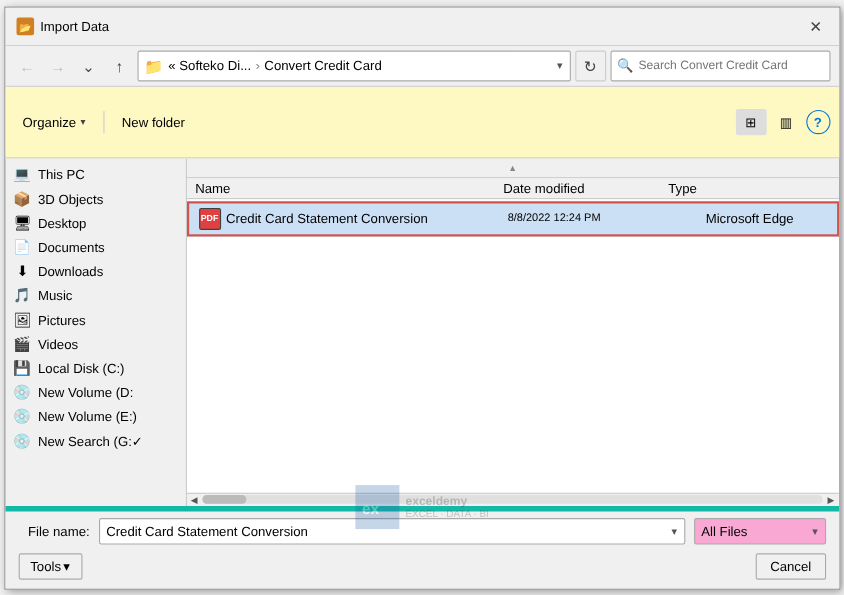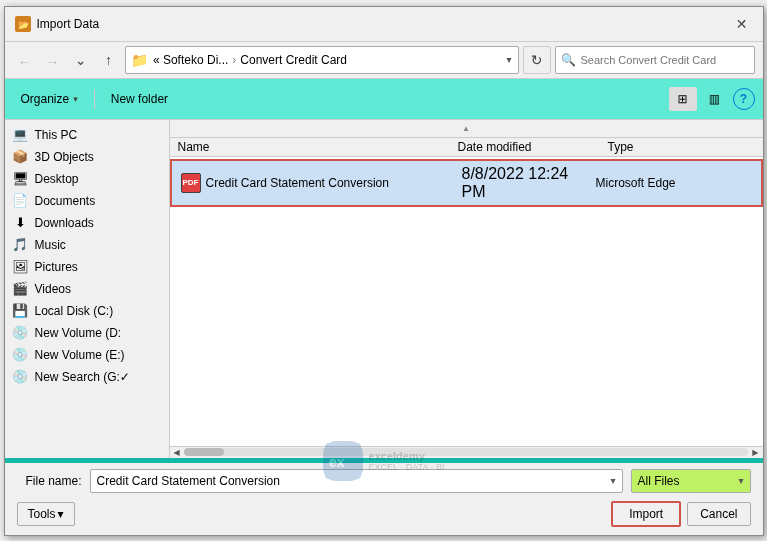--- a/index.html
+++ b/index.html
@@ -142,23 +142,23 @@
       outline: none;
       font-size: 11px;
       color: #888;
       width: 100%;
       background: transparent;
     }
 
     .toolbar {
       display: flex;
       align-items: center;
-      padding: 8px 8px;
+      padding: 20px 8px;
       border-bottom: 1px solid #ccc;
-      background: #5eead4;
+      background: #fef9c3;
       gap: 8px;
     }
     .toolbar-btn {
       display: flex;
       align-items: center;
       gap: 4px;
       padding: 3px 8px;
       border: none;
       background: none;
       cursor: pointer;
@@ -293,21 +293,21 @@
       font-weight: bold;
       width: 20px;
       height: 20px;
       border-radius: 2px;
       display: flex;
       align-items: center;
       justify-content: center;
       border: 1px solid #404040;
     }
     .file-name { width: 256px; font-size: 12px; }
-    .file-date { width: 134px; font-size: 16px; }
+    .file-date { width: 180px; font-size: 10px; }
     .file-type { flex: 1; font-size: 12px; }
 
     .horizontal-scrollbar {
       height: 12px;
       background: #f0f0f0;
       border-top: 1px solid #ccc;
       display: flex;
       align-items: center;
       padding: 0 2px;
     }
@@ -362,21 +362,21 @@
     .file-name-dropdown {
       border: none;
       background: none;
       cursor: pointer;
       font-size: 10px;
       color: #555;
     }
     .file-type-select {
       display: flex;
       align-items: center;
-      background: #bef264;
+      background: #f9a8d4;
       border: 1px solid #aaa;
       border-radius: 2px;
       height: 24px;
       padding: 0 6px;
       width: 120px;
       gap: 4px;
     }
     .file-type-label { font-size: 12px; flex: 1; }
     .file-type-arrow { font-size: 10px; color: #555; cursor: pointer; }
 
@@ -425,21 +425,21 @@
       opacity: 0.25;
       display: flex;
       align-items: center;
       gap: 6px;
       pointer-events: none;
     }
     .watermark-logo {
       width: 40px;
       height: 40px;
       background: #1a5fa8;
-      border-radius: 13px;
+      border-radius: 0;
       display: flex;
       align-items: center;
       justify-content: center;
       color: white;
       font-size: 10px;
       font-weight: bold;
     }
     .watermark-text {
       display: flex;
       flex-direction: column;
@@ -601,21 +601,20 @@
       <div class="file-type-select">
         <span class="file-type-label">All Files</span>
         <span class="file-type-arrow">▾</span>
       </div>
     </div>
     <div class="action-row">
       <button class="tools-btn">
         <span>Tools</span>
         <span>▾</span>
       </button>
-      <button class="import-btn">Import</button>
       <button class="cancel-btn">Cancel</button>
     </div>
   </div>
 
 </div>
 
 <div class="watermark">
   <div class="watermark-logo">
     <svg width="36" height="36" viewBox="0 0 36 36">
       <rect width="36" height="36" fill="#1a5fa8" rx="4"></rect>

